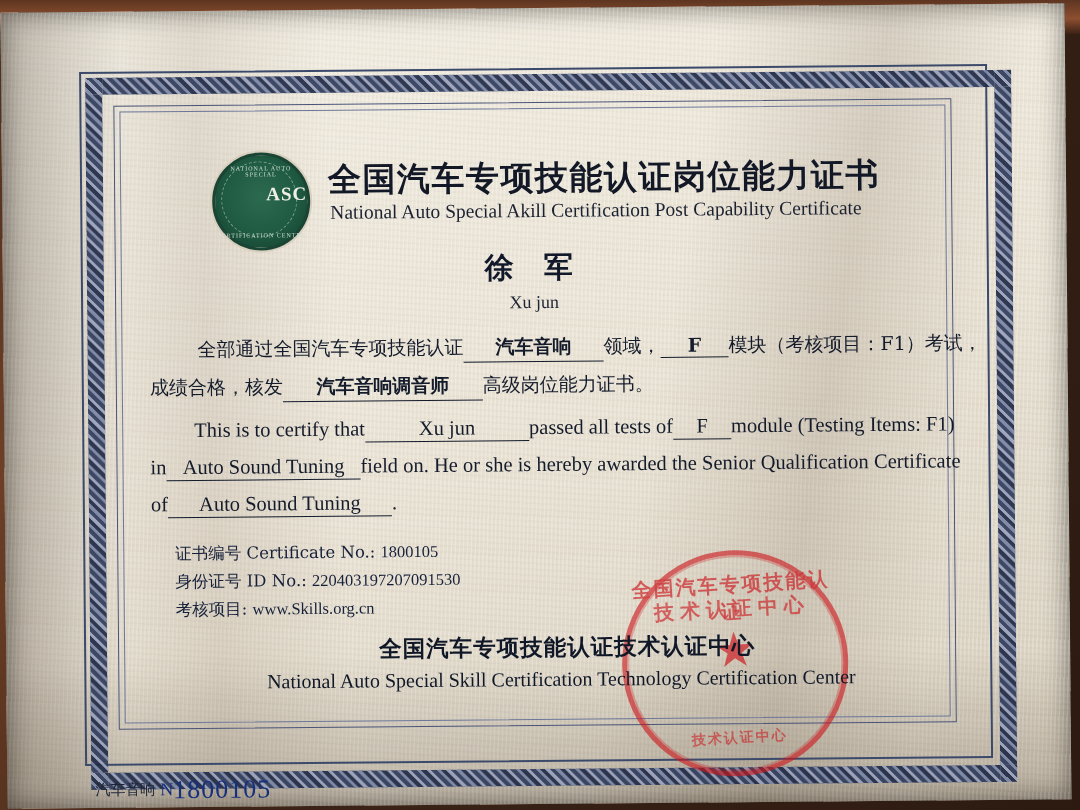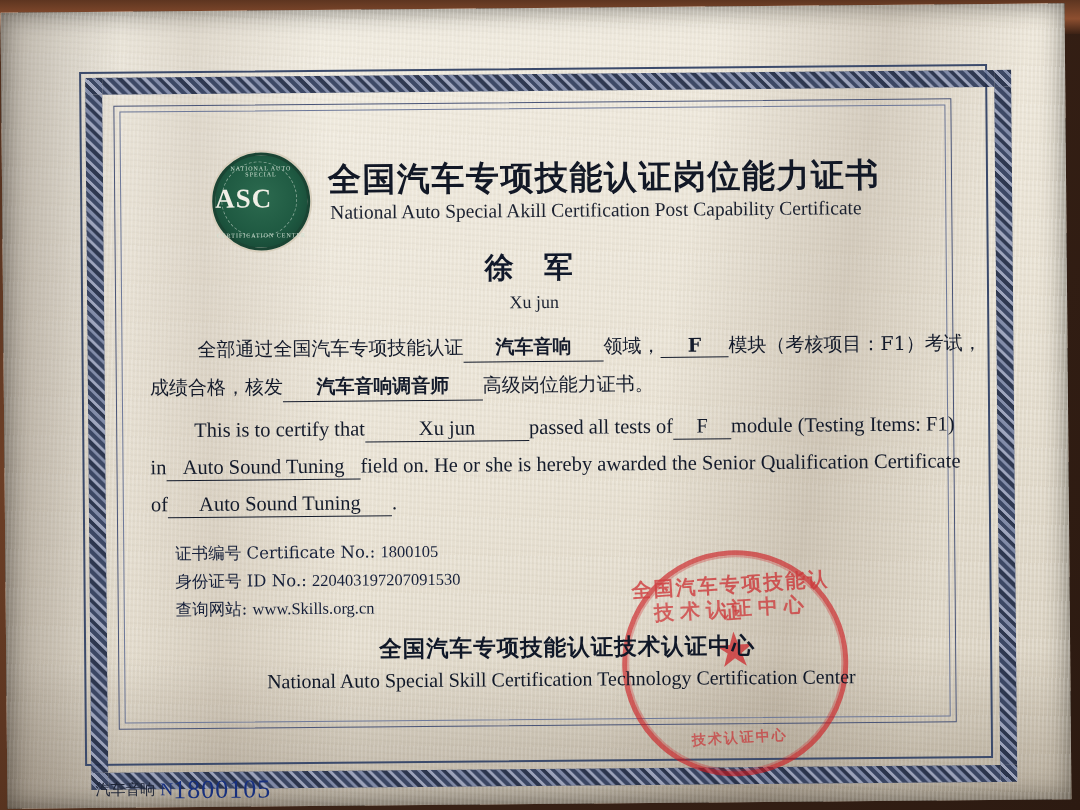--- a/index.html
+++ b/index.html
@@ -125,24 +125,24 @@
   #logo-ring {
     position: absolute;
     left: 6px; top: 6px;
     width: 74px; height: 74px;
     border-radius: 50%;
     border: 1.5px dashed rgba(220,230,220,0.5);
   }
   #logo-text {
     position: absolute;
     left: 0; right: 0; top: 28px;
-    text-align: left;
-    font-family: "Liberation Serif", serif;
-    font-weight: bold;
-    font-size: 27px;
+    text-align: right;
+    font-family: "Liberation Serif", serif;
+    font-weight: bold;
+    font-size: 19px;
     color: #f0efe6;
     letter-spacing: 1px;
   }
   #logo-arc-top {
     position: absolute;
     left: 0; right: 0; top: 10px;
     text-align: center;
     font-size: 6px;
     color: #cfe0d2;
     letter-spacing: 1px;
@@ -392,21 +392,21 @@
 
       <div class="meta" id="meta-1">
         <span>证书编号 Certificate No.:</span>
         <span class="meta-val">1800105</span>
       </div>
       <div class="meta" id="meta-2">
         <span>身份证号 ID No.:</span>
         <span class="meta-val">220403197207091530</span>
       </div>
       <div class="meta" id="meta-3">
-        <span>查询网站:</span>
+        <span>考核项目:</span>
         <span class="meta-val">www.Skills.org.cn</span>
       </div>
 
       <div id="seal">
         <div id="seal-inner"></div>
         <div id="seal-arc">全国汽车专项技能认证</div>
         <div id="seal-arc2">技术认证中心</div>
         <div id="seal-star">★</div>
         <div id="seal-bottom">技术认证中心</div>
       </div>

